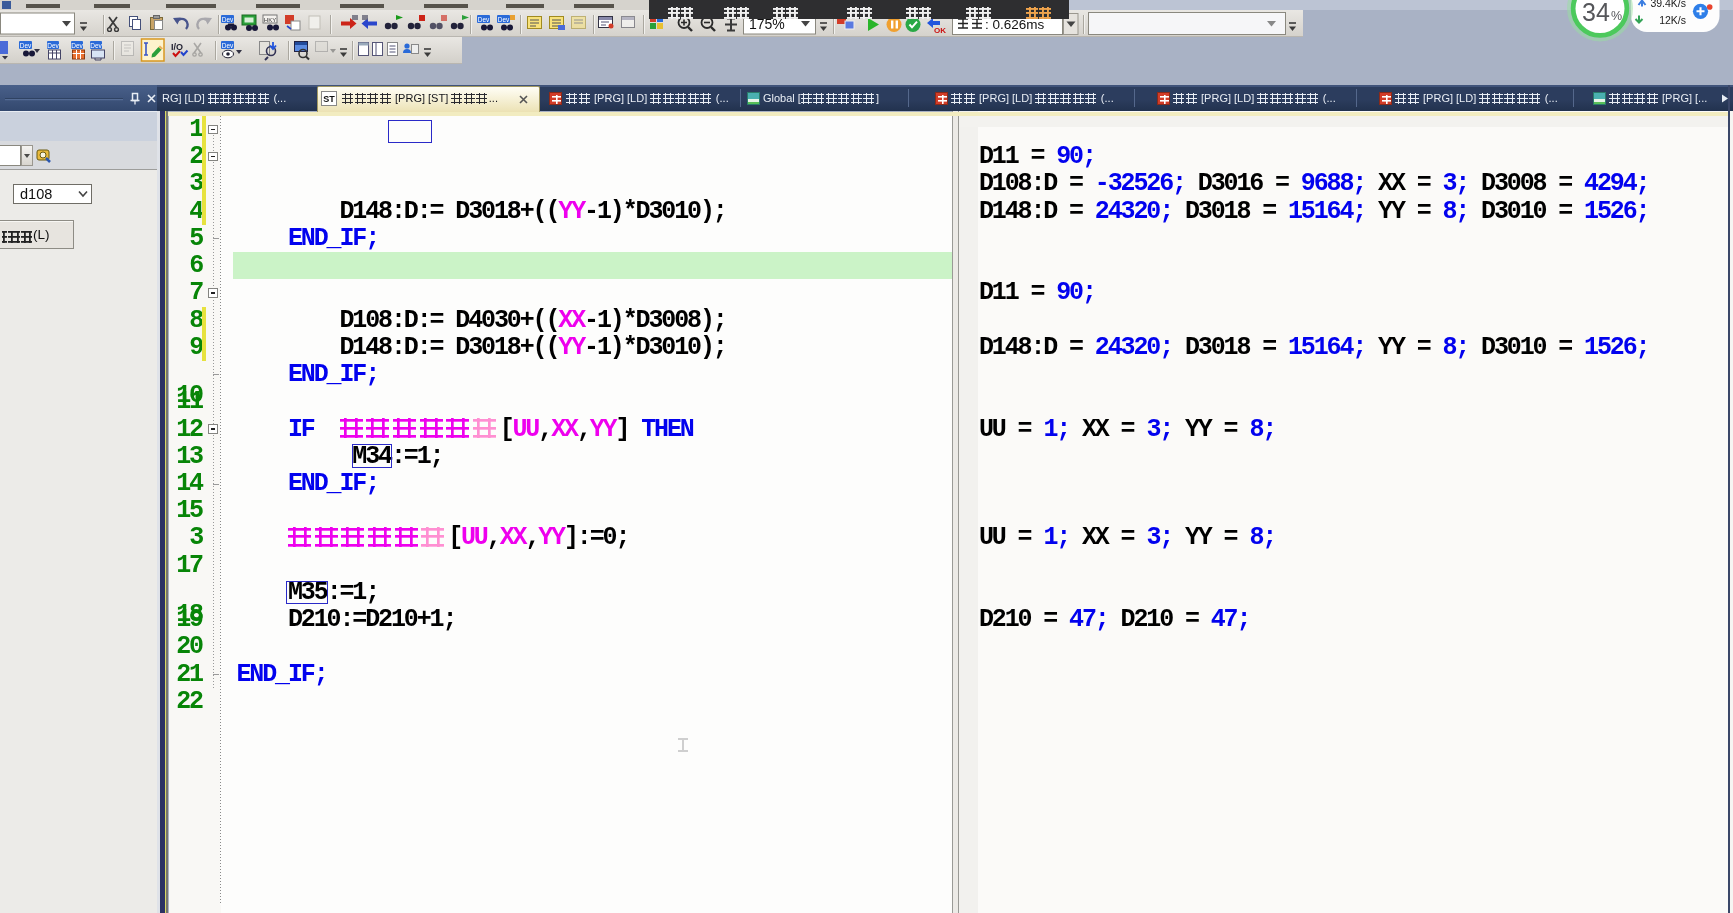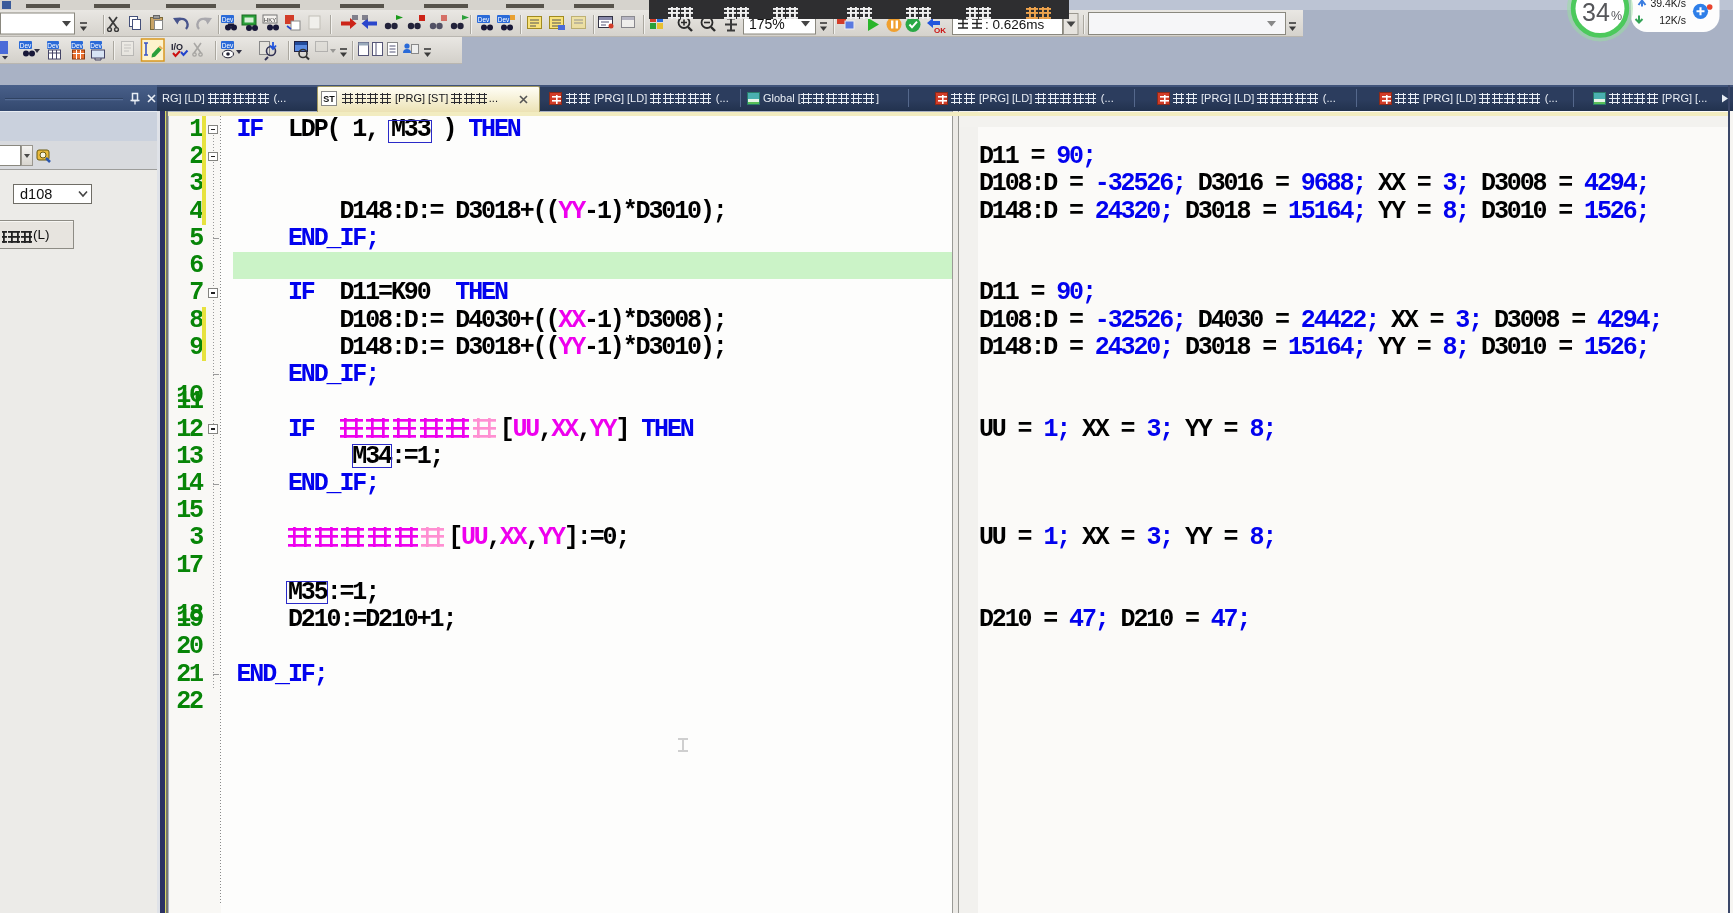--- a/index.html
+++ b/index.html
@@ -122,24 +122,22 @@
 
 <div class="fbox" style="top:124.7px"></div>
 <div class="fbox" style="top:151.9px"></div>
 <div class="fbox" style="top:288.1px"></div>
 <div class="fbox" style="top:424.3px"></div>
 <div class="ftick" style="top:238px"></div>
 <div class="ftick" style="top:374.3px"></div>
 <div class="ftick" style="top:483.5px"></div>
 <div class="ftick" style="top:673.8px"></div>
 
-<div class="cline" style="left:236.5px;top:115.9px"><span class="b">IF</span>  LDP( 1, <span class="bx">M33</span> ) <span class="b">THEN</span></div>
 <div class="cline" style="left:236.5px;top:197.6px">        D148:D:= D3018+((<span class="m">YY</span>-1)*D3010);</div>
 <div class="cline" style="left:236.5px;top:224.8px">    <span class="b">END_IF;</span></div>
-<div class="cline" style="left:236.5px;top:279.3px">    <span class="b">IF</span>  D11=K90  <span class="b">THEN</span></div>
 <div class="cline" style="left:236.5px;top:306.5px">        D108:D:= D4030+((<span class="m">XX</span>-1)*D3008);</div>
 <div class="cline" style="left:236.5px;top:333.8px">        D148:D:= D3018+((<span class="m">YY</span>-1)*D3010);</div>
 <div class="cline" style="left:236.5px;top:361.0px">    <span class="b">END_IF;</span></div>
 <div class="cline" style="left:236.5px;top:415.5px">    <span class="b">IF</span>  <span class="k c24" style="--c:#ee00ee"></span><span class="k c24" style="--c:#ee00ee"></span><span class="k c24" style="--c:#ee00ee"></span><span class="k c24" style="--c:#ee00ee"></span><span class="k c24" style="--c:#ee00ee"></span><span class="k c24" style="--c:#ff8fd2"></span>[<span class="m">UU</span>,<span class="m">XX</span>,<span class="m">YY</span>] <span class="b">THEN</span></div>
 <div class="cline" style="left:236.5px;top:442.7px">         <span class="bx">M34</span>:=1;</div>
 <div class="cline" style="left:236.5px;top:469.9px">    <span class="b">END_IF;</span></div>
 <div class="cline" style="left:236.5px;top:524.4px">    <span class="k c24" style="--c:#ee00ee"></span><span class="k c24" style="--c:#ee00ee"></span><span class="k c24" style="--c:#ee00ee"></span><span class="k c24" style="--c:#ee00ee"></span><span class="k c24" style="--c:#ee00ee"></span><span class="k c24" style="--c:#ff8fd2"></span>[<span class="m">UU</span>,<span class="m">XX</span>,<span class="m">YY</span>]:=0;</div>
 <div class="cline" style="left:236.5px;top:578.9px">    <span class="bx">M35</span>:=1;</div>
 <div class="cline" style="left:236.5px;top:606.1px">    D210:=D210+1;</div>
 <div class="cline" style="left:236.5px;top:660.6px"><span class="b">END_IF;</span></div>
@@ -150,21 +148,20 @@
 <div class="abs" style="left:676px;top:738px;width:14px;height:14px;opacity:.45">
 <div class="abs" style="left:6px;top:0;width:2px;height:14px;background:#999"></div>
 <div class="abs" style="left:2px;top:0;width:10px;height:2px;background:#999"></div>
 <div class="abs" style="left:2px;top:12px;width:10px;height:2px;background:#999"></div>
     </div>
 
 <div class="mline" style="top:143.1px">D11 = <span class="b">90;</span></div>
 <div class="mline" style="top:170.4px">D108:D = <span class="b">-32526;</span> D3016 = <span class="b">9688;</span> XX = <span class="b">3;</span> D3008 = <span class="b">4294;</span></div>
 <div class="mline" style="top:197.6px">D148:D = <span class="b">24320;</span> D3018 = <span class="b">15164;</span> YY = <span class="b">8;</span> D3010 = <span class="b">1526;</span></div>
 <div class="mline" style="top:279.3px">D11 = <span class="b">90;</span></div>
-<div class="mline" style="top:306.5px">D108:D = <span class="b">-32526;</span> D4030 = <span class="b">24422;</span> XX = <span class="b">3;</span> D3008 = <span class="b">4294;</span></div>
 <div class="mline" style="top:333.8px">D148:D = <span class="b">24320;</span> D3018 = <span class="b">15164;</span> YY = <span class="b">8;</span> D3010 = <span class="b">1526;</span></div>
 <div class="mline" style="top:415.5px">UU = <span class="b">1;</span> XX = <span class="b">3;</span> YY = <span class="b">8;</span></div>
 <div class="mline" style="top:524.4px">UU = <span class="b">1;</span> XX = <span class="b">3;</span> YY = <span class="b">8;</span></div>
 <div class="mline" style="top:606.1px">D210 = <span class="b">47;</span> D210 = <span class="b">47;</span></div>
 
 <div class="mfrag" style="left:26px;width:34px"></div>
 <div class="mfrag" style="left:94px;width:36px"></div>
 <div class="mfrag" style="left:166px;width:50px"></div>
 <div class="mfrag" style="left:256px;width:44px"></div>
 <div class="mfrag" style="left:340px;width:44px"></div>

